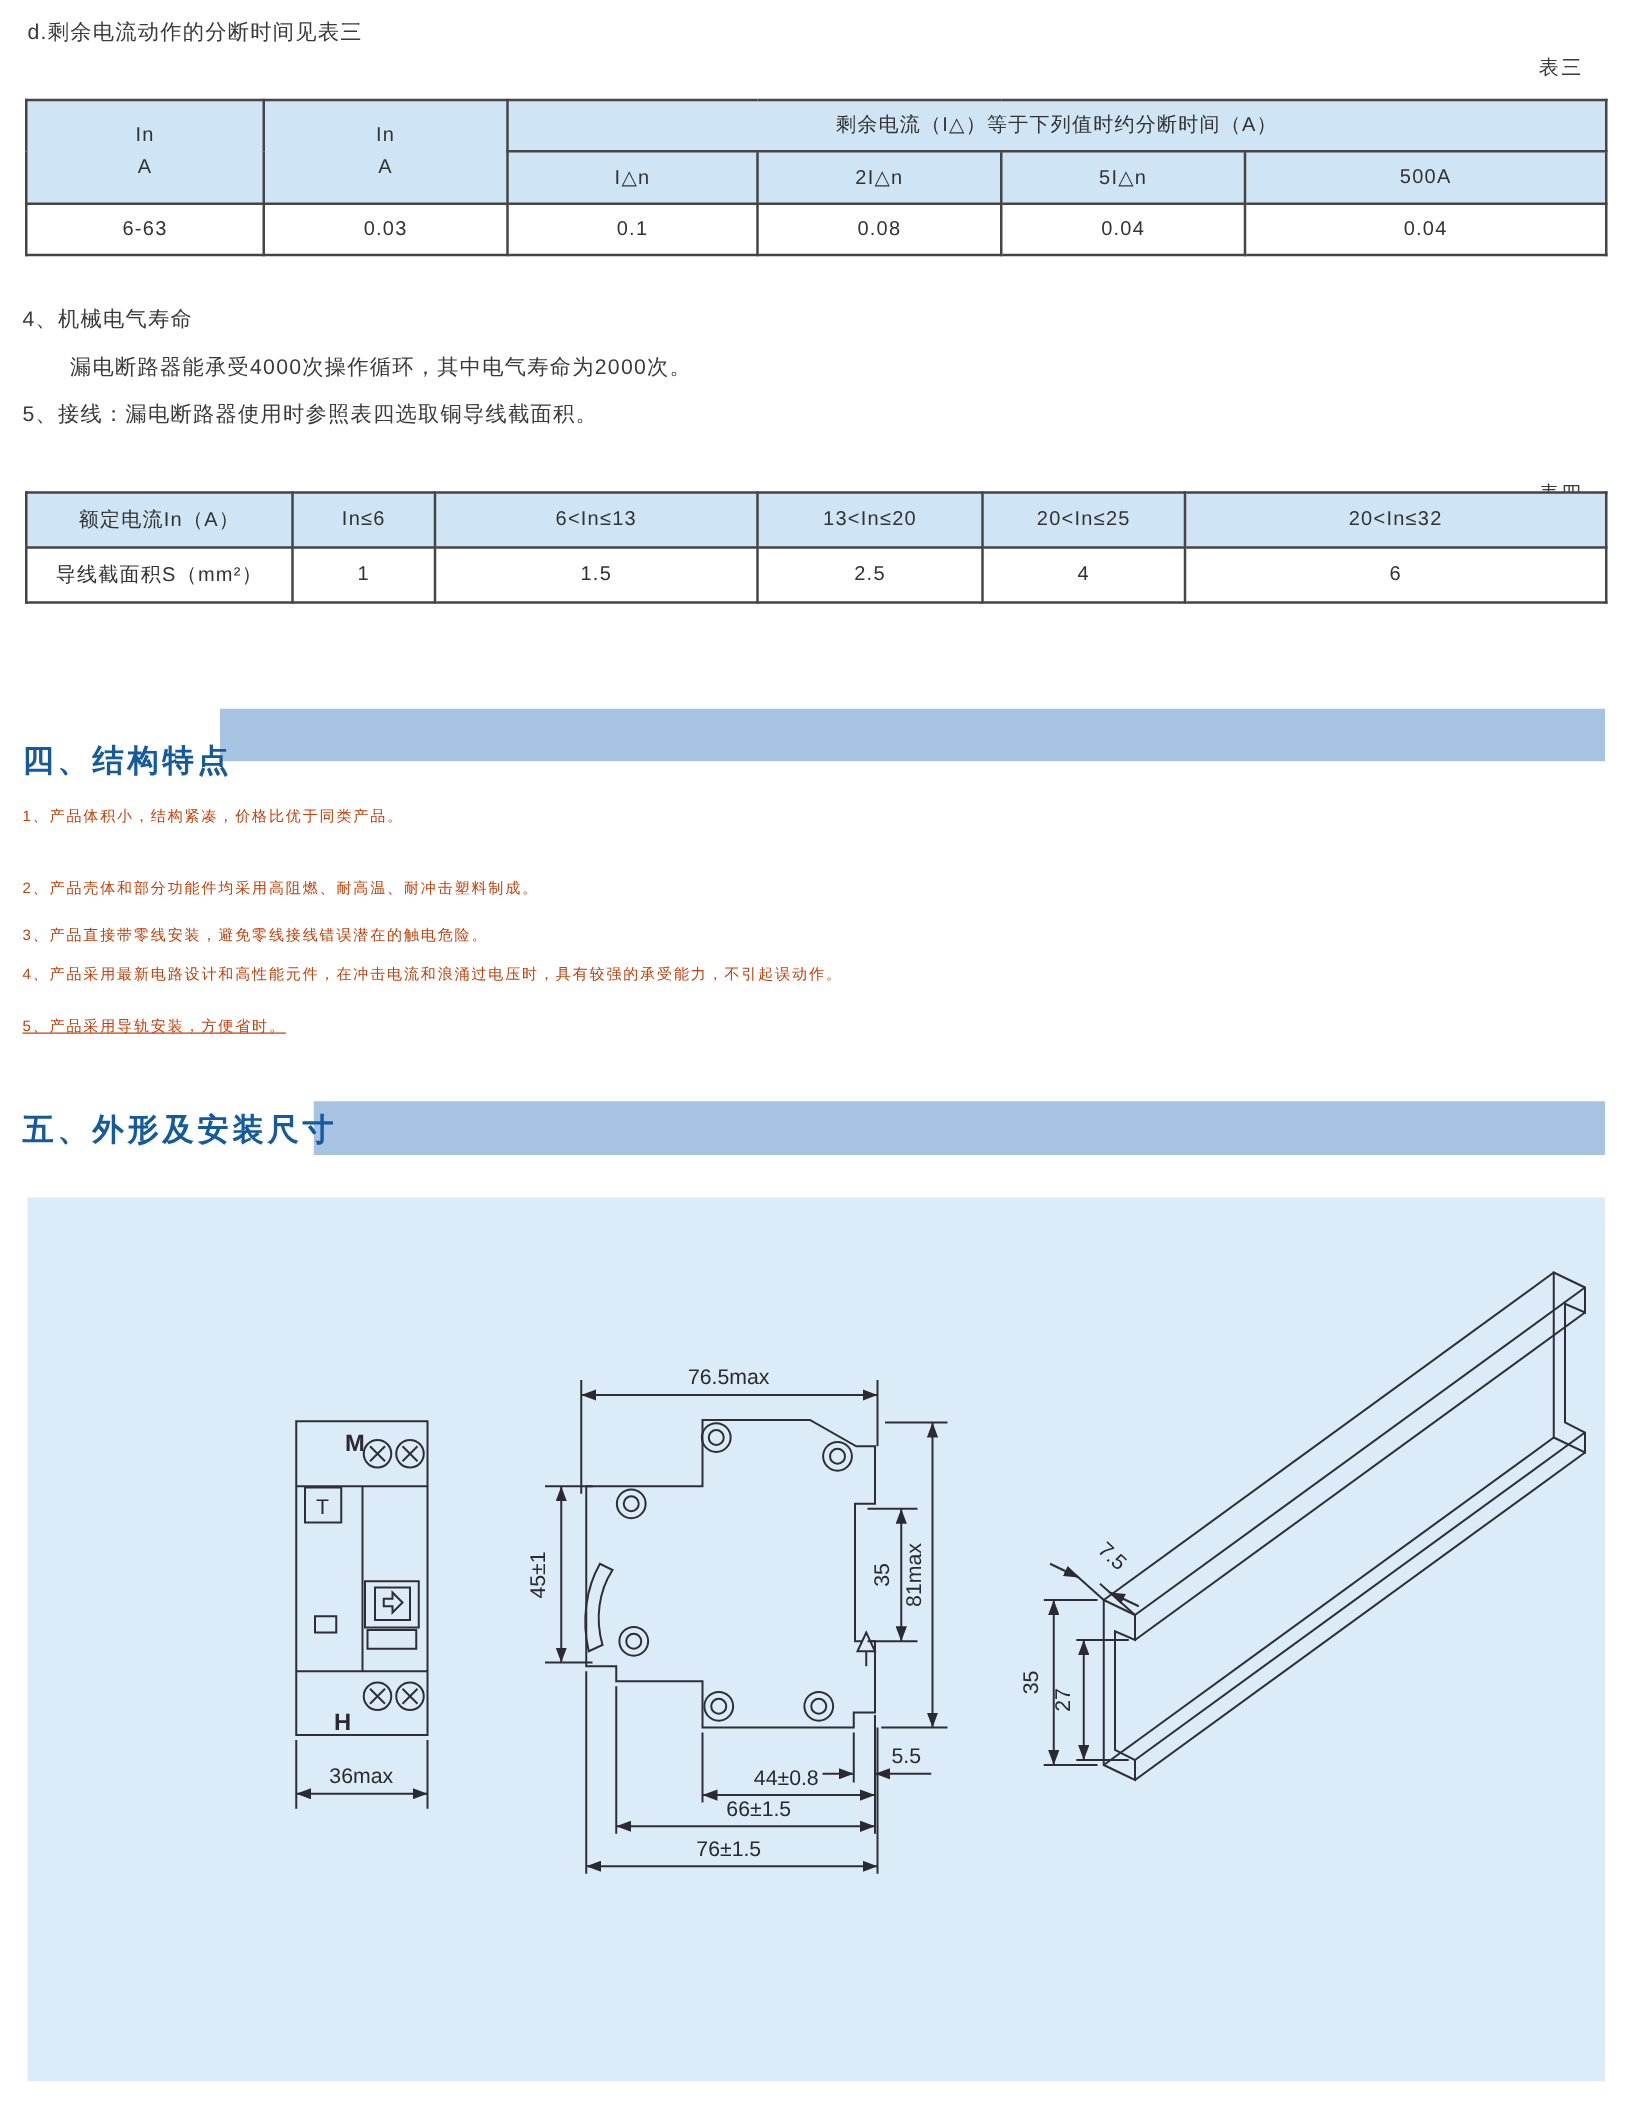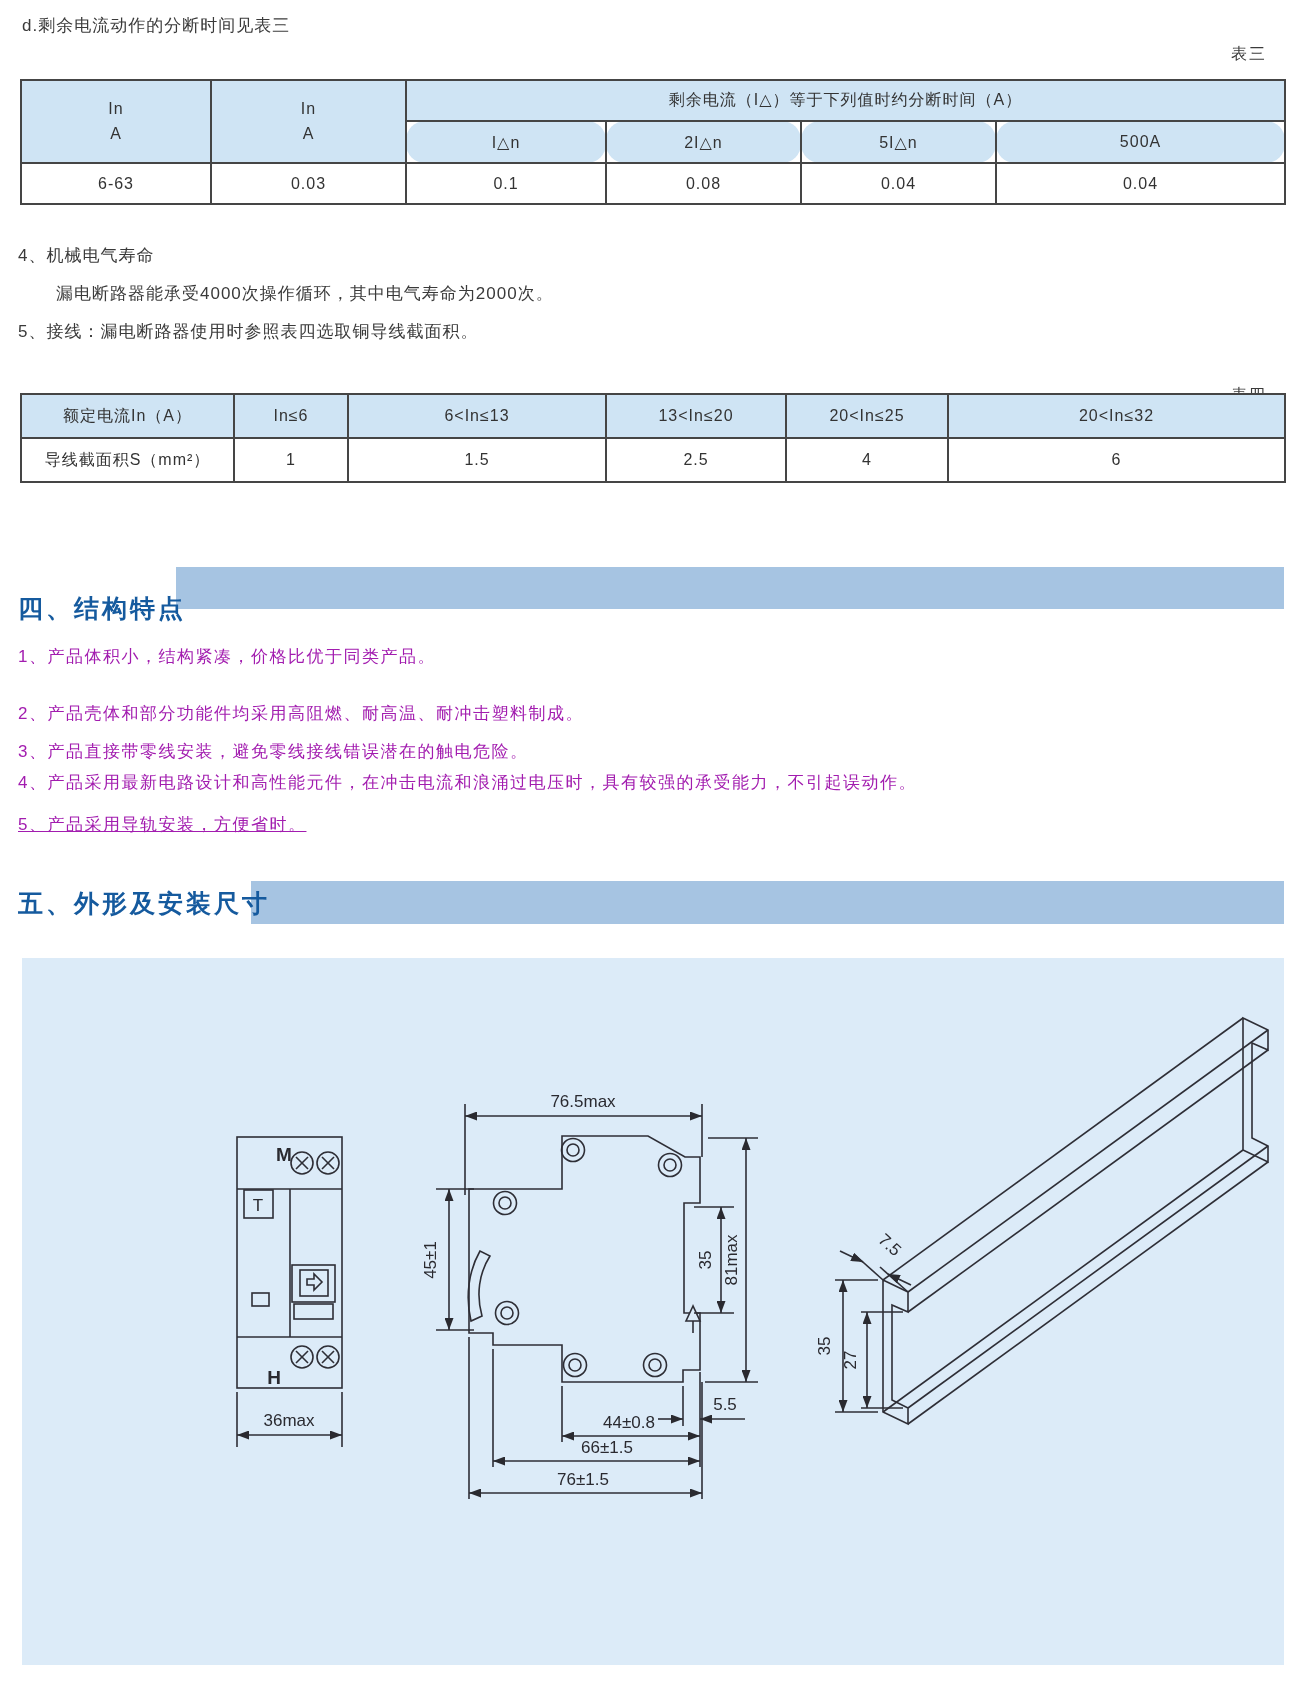--- a/index.html
+++ b/index.html
@@ -8,27 +8,27 @@
     font-family:"Liberation Sans","DejaVu Sans",sans-serif;color:#333;overflow:hidden;
   }
   .abs{position:absolute;}
   .txt{font-size:17px;color:#3a3a3a;letter-spacing:1px;white-space:nowrap;}
   .tag{font-size:16px;color:#3a3a3a;letter-spacing:2px;}
   table{border-collapse:collapse;table-layout:fixed;width:1264px;}
   td{border:2px solid #454545;text-align:center;vertical-align:middle;
      font-size:16px;color:#333;letter-spacing:1px;padding:0;}
   .hd{background:#cfe4f4;}
   .t3 tr.r1 td{height:39px;}
-  .t3 tr.r2 td{height:40px;border-radius:19px;}
+  .t3 tr.r2 td{height:40px;}
   .t3 tr.r3 td{height:39px;}
   .t4 td{height:42px;}
   .two-line div{line-height:1.55;}
   .sec-title{font-size:25px;font-weight:bold;color:#155a9e;letter-spacing:3px;white-space:nowrap;}
   .sec-bar{background:#a6c4e2;}
-  .feature{font-size:17px;color:#a21caf;letter-spacing:1.5px;white-space:nowrap;}
+  .feature{font-size:12px;color:#c2410c;letter-spacing:1.5px;white-space:nowrap;}
   .panel{background:#dcebf8;}
   svg text{font-family:"Liberation Sans","DejaVu Sans",sans-serif;fill:#2a2a30;}
   .dimtxt{font-size:17px;}
   .biglbl{font-size:19px;font-weight:bold;}
 </style>
 </head>
 <body>
 
 <div class="abs txt" style="left:22px;top:14px;">d.剩余电流动作的分断时间见表三</div>
 <div class="abs tag" style="left:1214px;top:44px;width:70px;text-align:center;">表三</div>

